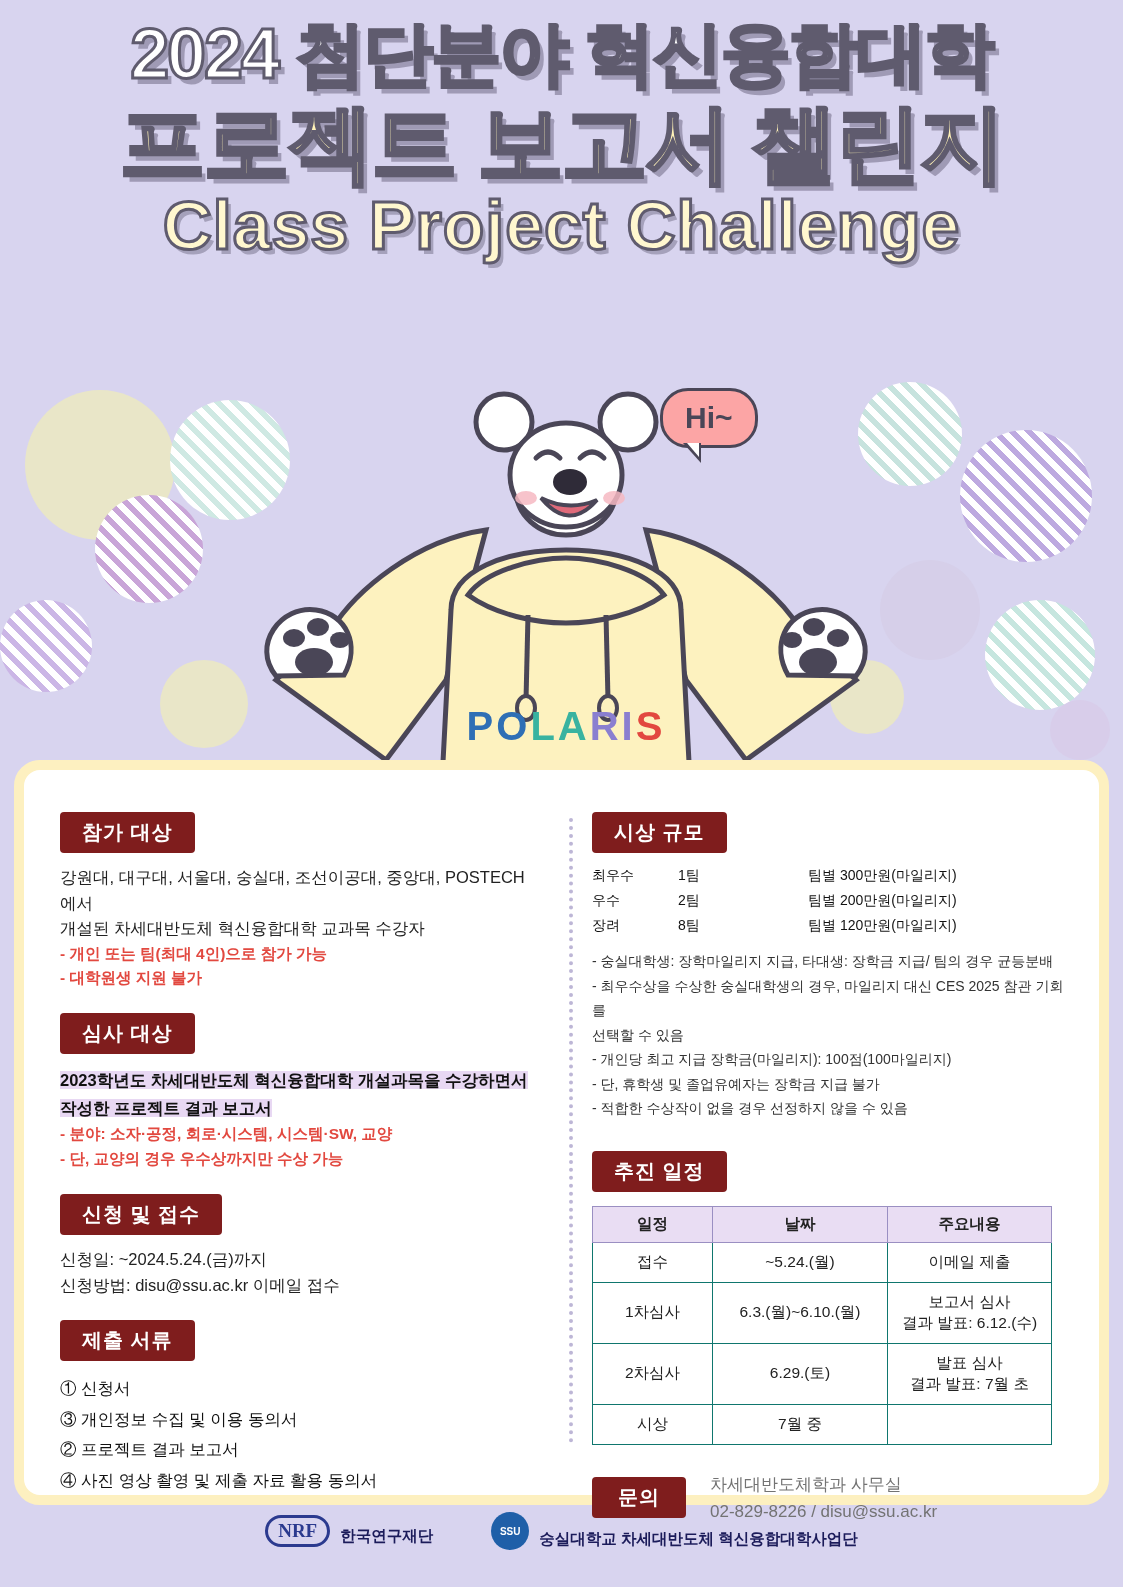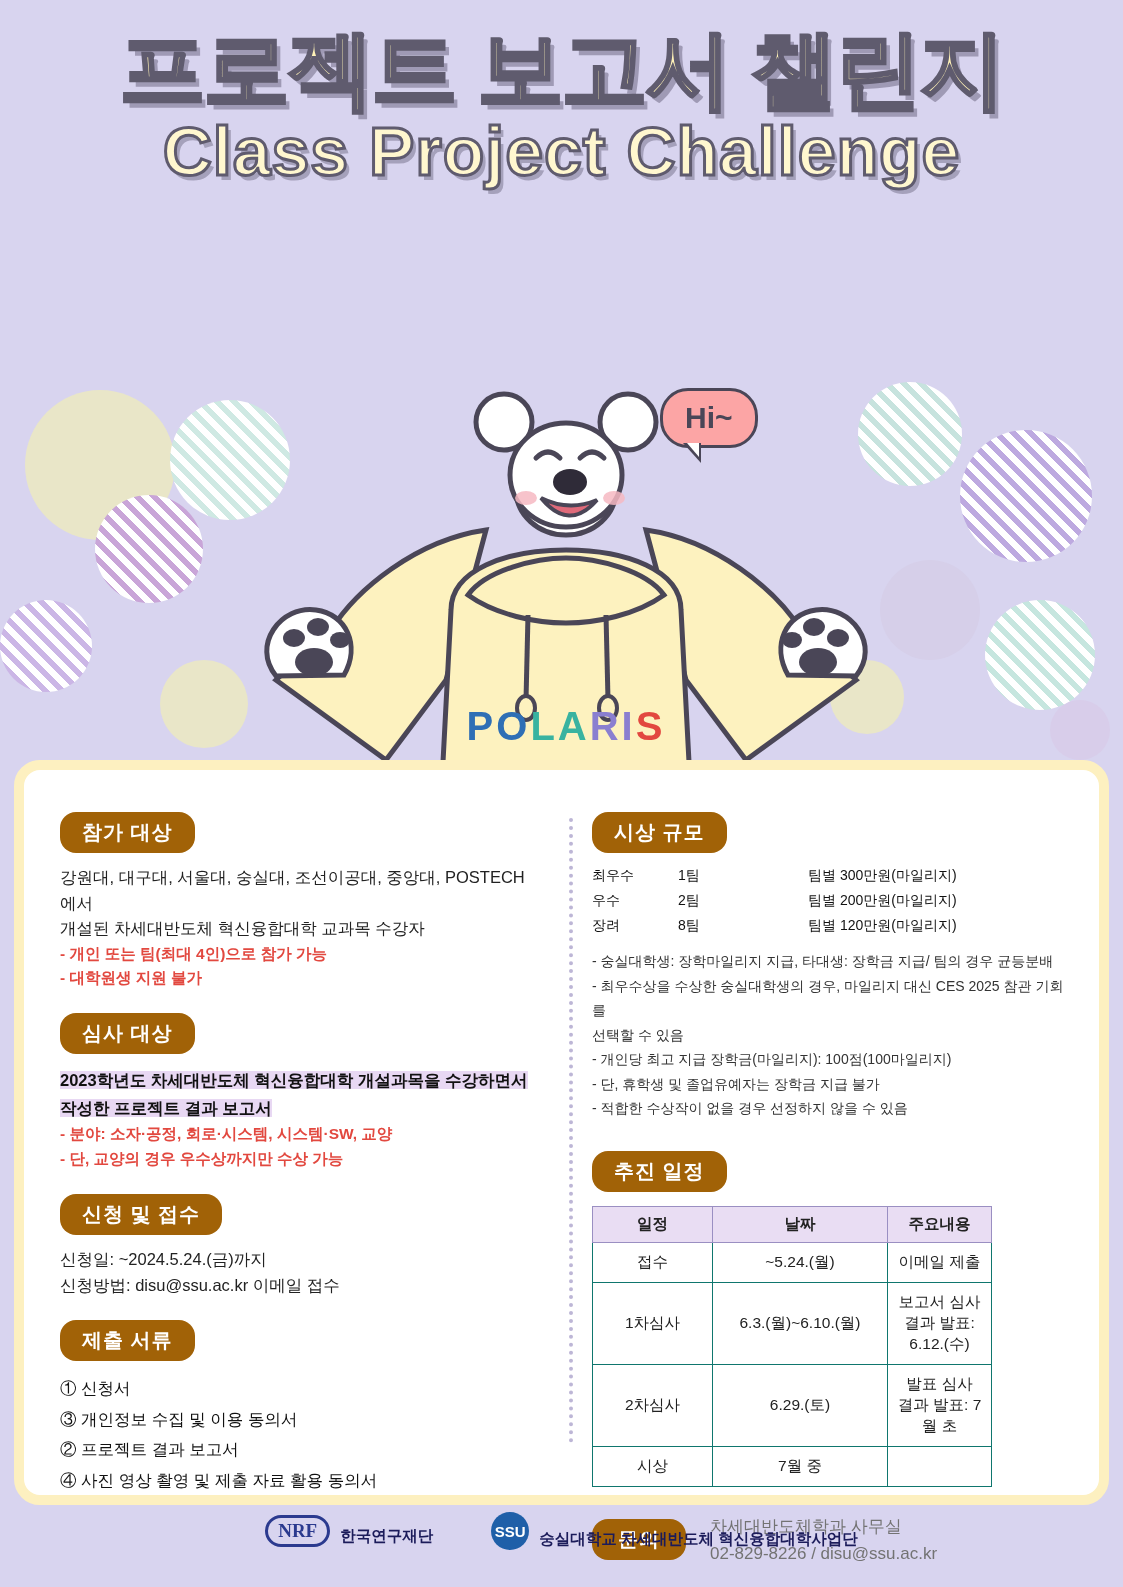--- a/index.html
+++ b/index.html
@@ -86,80 +86,81 @@
   .card-inner { position:relative; width:100%; height:100%; padding:42px 36px 10px 36px; }
 
   .col-left  { position:absolute; left:36px;  top:42px; width:480px; }
   .col-right { position:absolute; left:568px; top:42px; width:480px; }
   .divider {
     position:absolute; left:545px; top:48px; width:0; height:625px;
     border-left:4px dotted #bdb6d6;
   }
 
   .pill {
-    display:inline-block; background:#a16207; color:#ffffff;
-    font-size:20px; font-weight:bold; border-radius:16px;
+    display:inline-block; background:#7f1d1d; color:#ffffff;
+    font-size:20px; font-weight:bold; border-radius:4px;
     padding:7px 22px; letter-spacing:1px;
   }
   .pill.small { padding:7px 26px; }
 
   .blk { margin-bottom:22px; }
   .body-txt { font-size:16.5px; color:#222; line-height:1.55; margin-top:12px; }
   .red { color:#e2483f; font-weight:bold; font-size:15.5px; line-height:1.6; }
   .hl { background:#e8d8f3; font-weight:bold; color:#111; font-size:16.5px; line-height:1.7; display:inline; }
 
   
   .award-row { display:flex; font-size:14px; color:#111; margin:7px 0; }
   .aw-name { width:86px; font-weight:normal; }
   .aw-team { width:130px; }
   .aw-prize{ flex:1; }
   .note { font-size:14px; color:#333; line-height:1.75; margin-top:14px; }
 
   
-  table.sched { border-collapse:collapse; width:400px; margin-top:14px; font-size:15.5px; }
+  table.sched { border-collapse:collapse; width:460px; margin-top:14px; font-size:15.5px; }
   table.sched th {
     background:#e9ddf3; border:1px solid #9a8fc2; padding:7px 4px; font-weight:bold; color:#222;
   }
   table.sched td {
     border:1px solid #0f766e; padding:9px 4px; text-align:center; color:#222;
   }
 
   
   .contact-row { display:flex; align-items:center; margin-top:26px; }
   .contact-txt { margin-left:24px; font-size:17px; line-height:1.6; color:#737373; }
 
   
   .footer { position:absolute; left:0; top:1512px; width:1123px; display:flex; justify-content:center; align-items:center; gap:58px; z-index:8; }
   .logo-item { display:flex; align-items:flex-end; gap:10px; font-size:15.5px; color:#1b1b5a; font-weight:bold; }
   .nrf-mark {
     border:3px solid #2b3a8f; border-radius:18px; padding:2px 10px;
     font-size:19px; font-weight:bold; color:#2b3a8f; font-family:"Liberation Serif", serif;
   }
   .ssu-mark {
     width:38px;height:38px;border-radius:50%;background:#1f5fa8;
-    display:flex;align-items:center;justify-content:center;color:#fff;font-size:15px;font-weight:bold;
+    display:flex;align-items:center;justify-content:center;color:#fff;font-size:10px;font-weight:bold;
   }
   ol.docs { margin:12px 0 0 0; padding:0; list-style:none; font-size:16.5px; color:#111; line-height:1.85; }
 </style>
 </head>
 <body>
 
 <div class="bg-deco deco-1"></div>
 <div class="bg-deco deco-2"></div>
 <div class="bg-deco deco-3"></div>
 <div class="bg-deco deco-4"></div>
 <div class="bg-deco deco-5"></div>
 <div class="bg-deco deco-6"></div>
 <div class="bg-deco deco-7"></div>
 <div class="bg-deco deco-8"></div>
 <div class="bg-deco deco-9"></div>
 <div class="bg-deco deco-10"></div>
 <div class="bg-deco deco-11"></div>
 
 <div class="title-wrap">
+  <div class="t-line1">2024 첨단분야 혁신융합대학</div>
   <div class="t-line2">프로젝트 보고서 챌린지</div>
   <div class="t-line3">Class Project Challenge</div>
 </div>
 
 <div class="speech">Hi~</div>
 
 <svg class="mascot" viewBox="0 0 660 420">
 
   <path d="M250 150 C180 160 120 210 95 250 L40 300 L150 380 L210 300 Z" fill="#fdf2bf" stroke="#4a4657" stroke-width="5"></path>
   <path d="M410 150 C480 160 540 210 565 250 L620 300 L510 380 L450 300 Z" fill="#fdf2bf" stroke="#4a4657" stroke-width="5"></path>

